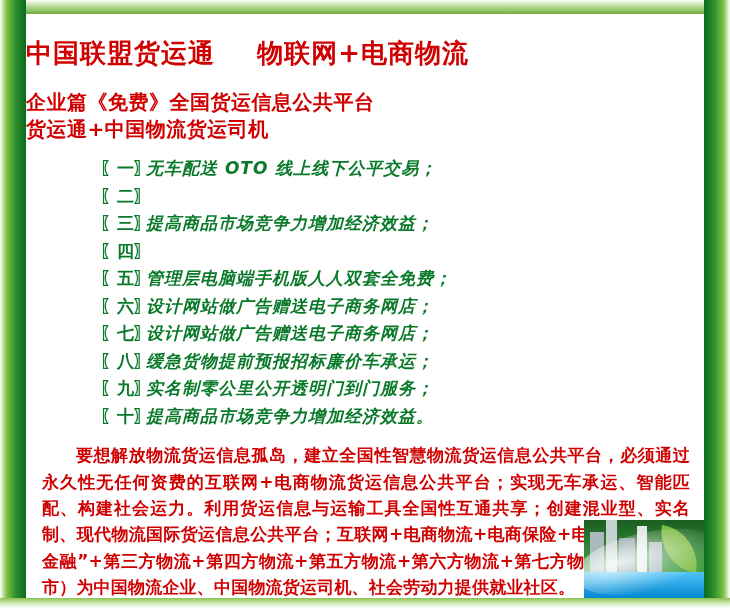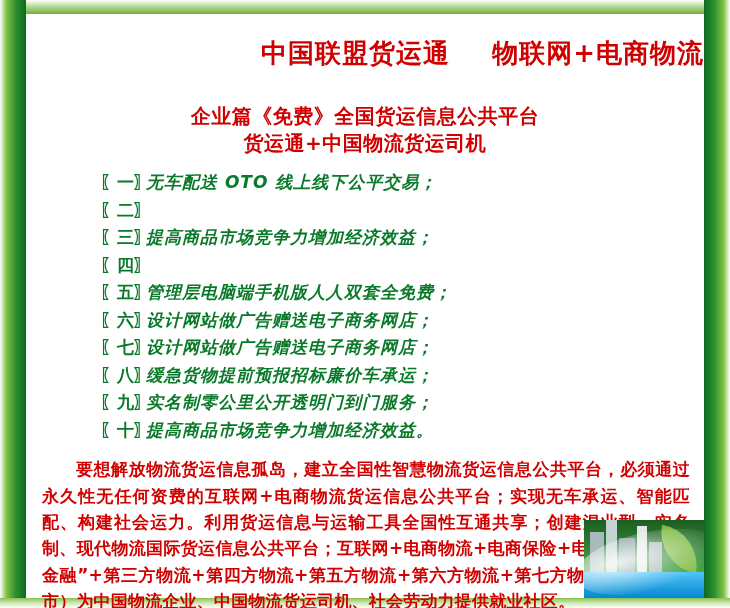--- a/index.html
+++ b/index.html
@@ -50,38 +50,37 @@
     background: linear-gradient(to top, #ffffff 0%, #cfe8b5 50%, #8cc24f 100%);
   }
   .content {
     position: absolute;
     left: 26px;
     top: 14px;
     width: 678px;
     height: 584px;
   }
   .title-main {
-    text-align: right;
+    text-align: left;
     color: #d00000;
     font-weight: bold;
     font-size: 26px;
     letter-spacing: 1px;
     margin-top: 22px;
     font-family: "DejaVu Sans", "Liberation Sans", sans-serif;
   }
   .title-main .gap {
     display: inline-block;
     width: 22px;
   }
   .title-sub {
-    text-align: center;
     color: #d00000;
     font-weight: bold;
     font-size: 20px;
-    margin-top: 32px;
+    margin-top: 18px;
     line-height: 1.35;
     letter-spacing: 0.5px;
   }
   .list {
     margin-top: 12px;
     padding: 0 12px;
   }
   .list-row {
     display: flex;
     align-items: baseline;

